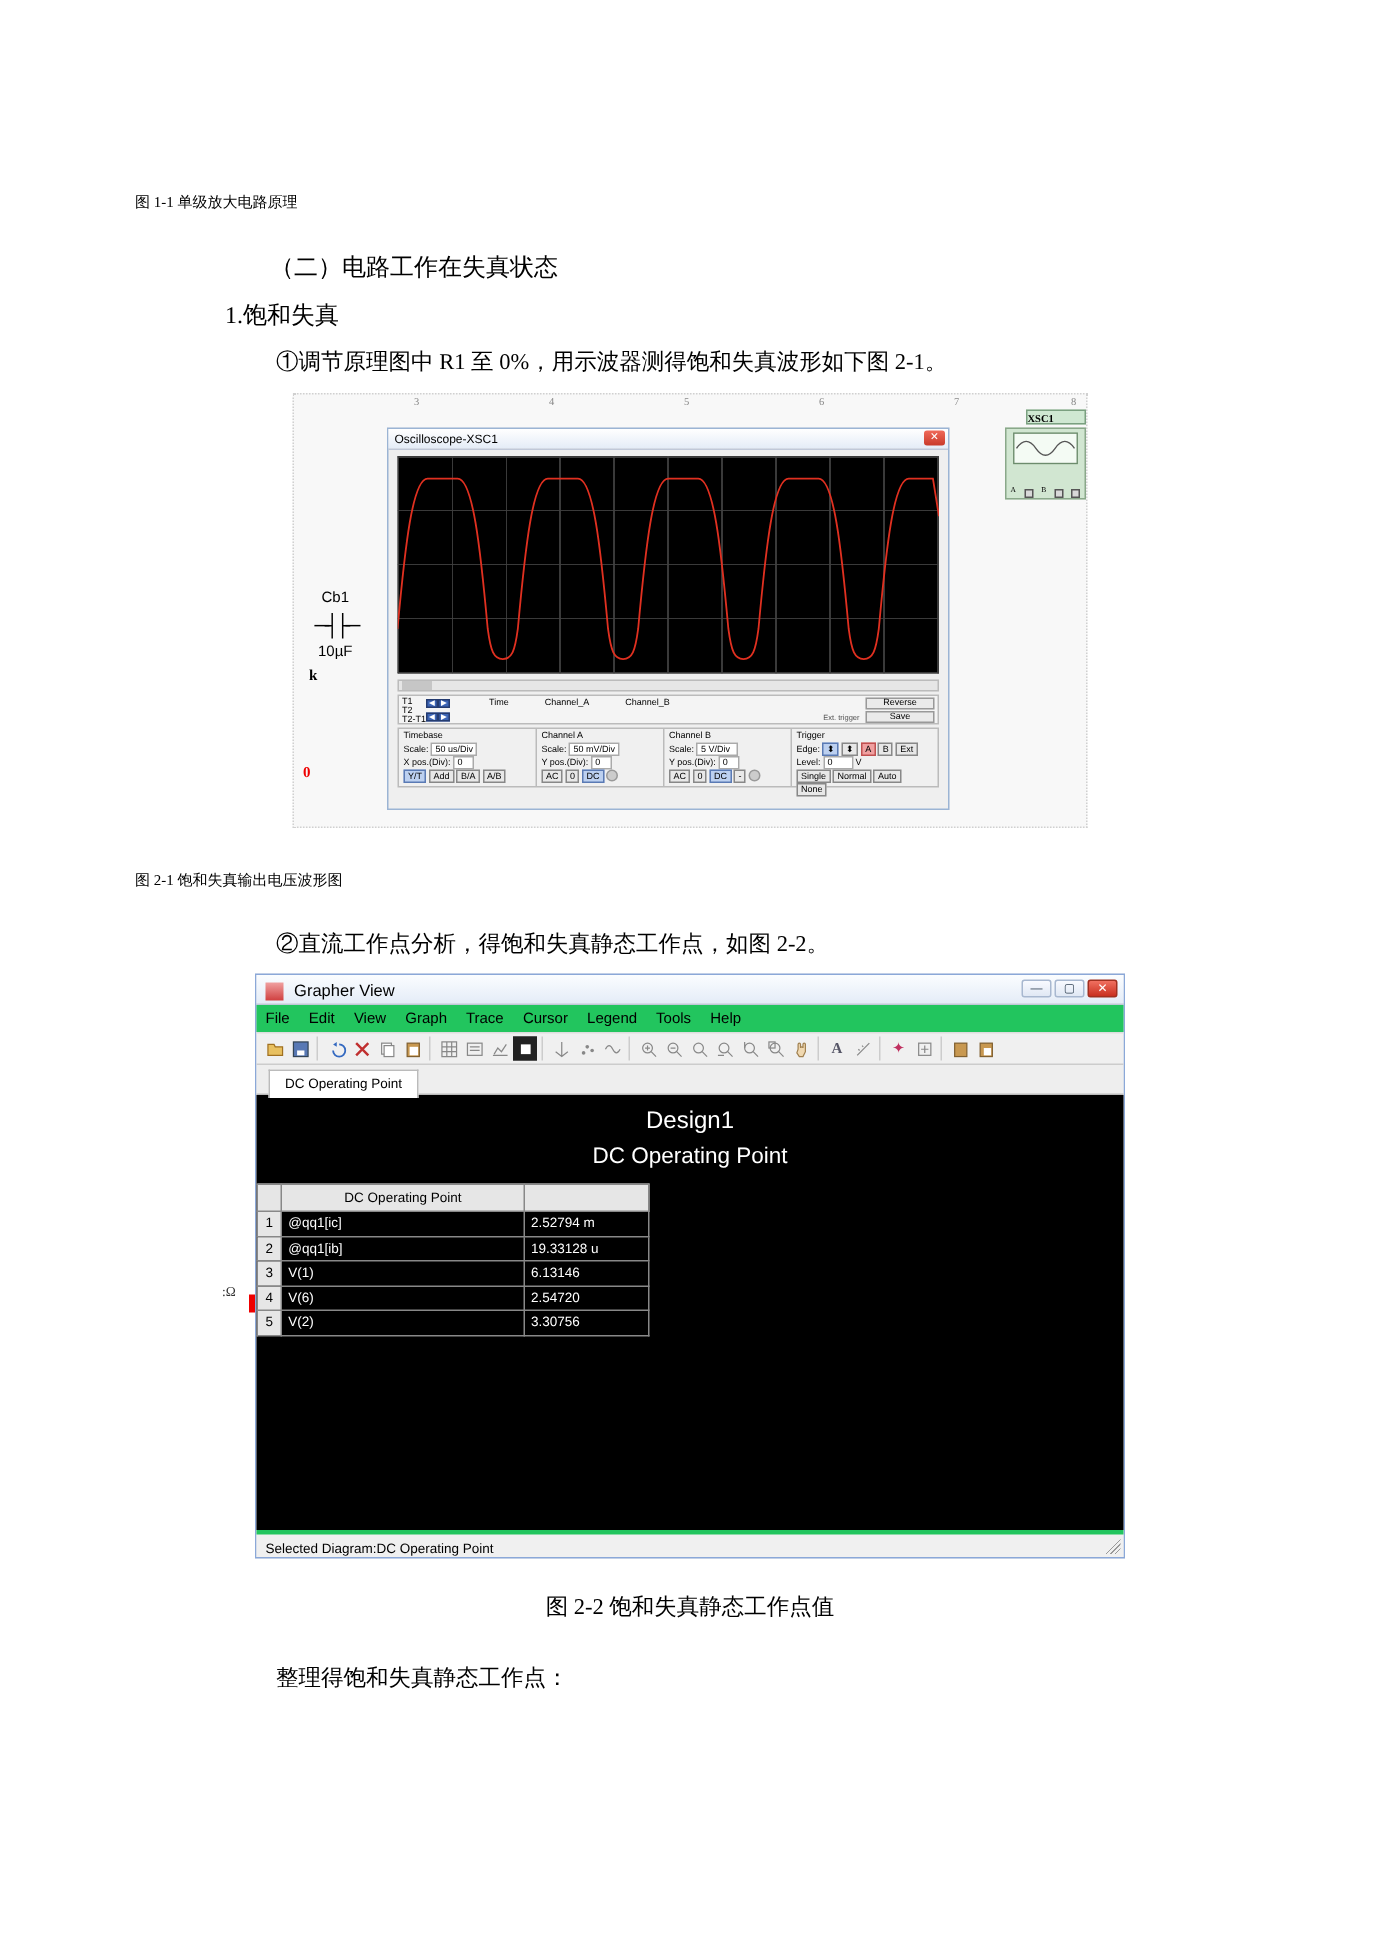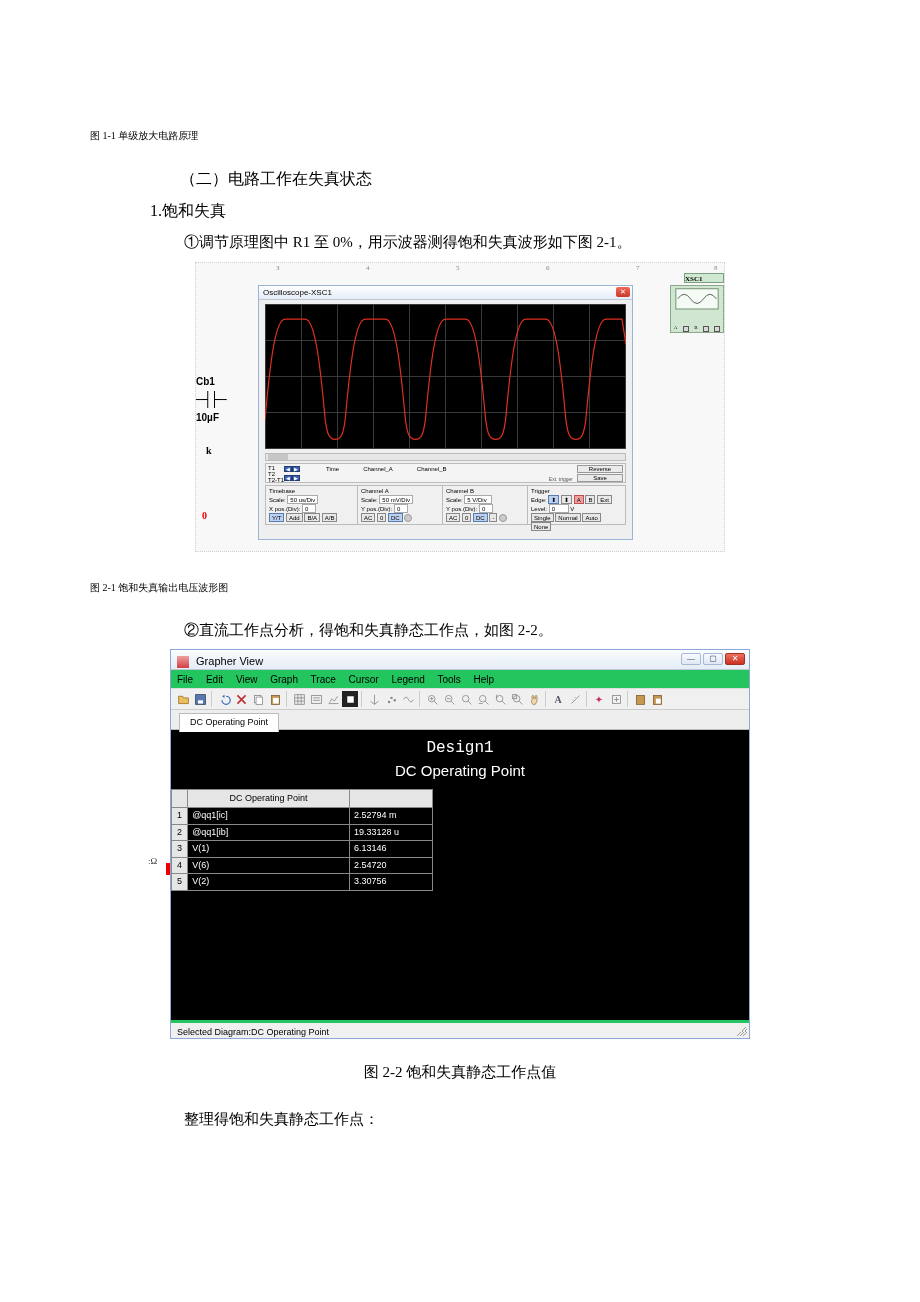--- a/index.html
+++ b/index.html
@@ -41,22 +41,22 @@
     position: relative;
     background: #f8f8f8;
     border: 1px dotted #d0d0d0;
   }
   .ruler-top {
     position: absolute; top: 0; left: 0; right: 0; height: 10px;
     font-size: 7px; color: #888;
   }
   .ruler-num { position: absolute; top: 0; }
   .osc-left-labels {
-    position: absolute; left: 0; top: 111px; width: 55px; 
-    font-family: Arial, sans-serif; font-size: 10px; font-weight: bold;
+    position: absolute; left: 0; top: 128px; width: 55px; text-align: center;
+    font-family: Arial, sans-serif; font-size: 10px; font-weight: normal;
   }
   .cap-symbol { font-size: 14px; letter-spacing: -3px; }
   .zero-mark {
     position: absolute; left: 6px; top: 245px; color: #e00; font-size: 10px; font-weight: bold;
   }
   .osc-window {
     position: absolute; left: 62px; top: 22px; width: 375px; height: 255px;
     background: #efefef; border: 1px solid #9bb4d4;
     font-family: Arial, sans-serif;
   }
@@ -202,21 +202,21 @@
   }
   .gr-tab-inner {
     display:inline-block; padding:2px 10px; background:#fff;
     border:1px solid #bbb; border-bottom:none;
   }
   .gr-chart {
     height:290px; background:#000;
   }
   .gr-chart-title {
     text-align:center; color:#fff; font-size:16px; padding:6px 0 0 0;
-    font-family: Liberation Mono, monospace;
+    font-family: Liberation Sans, sans-serif;
   }
   .gr-chart-sub {
     text-align:center; color:#fff; font-size:15px; padding:0 0 6px 0;
   }
   .gr-table {
     width:262px; border-collapse:collapse; font-size:9px;
   }
   .gr-table th {
     background:#e6e6e6; color:#000; border:1px solid #888; padding:2px 4px;
     font-weight:normal; text-align:center;

